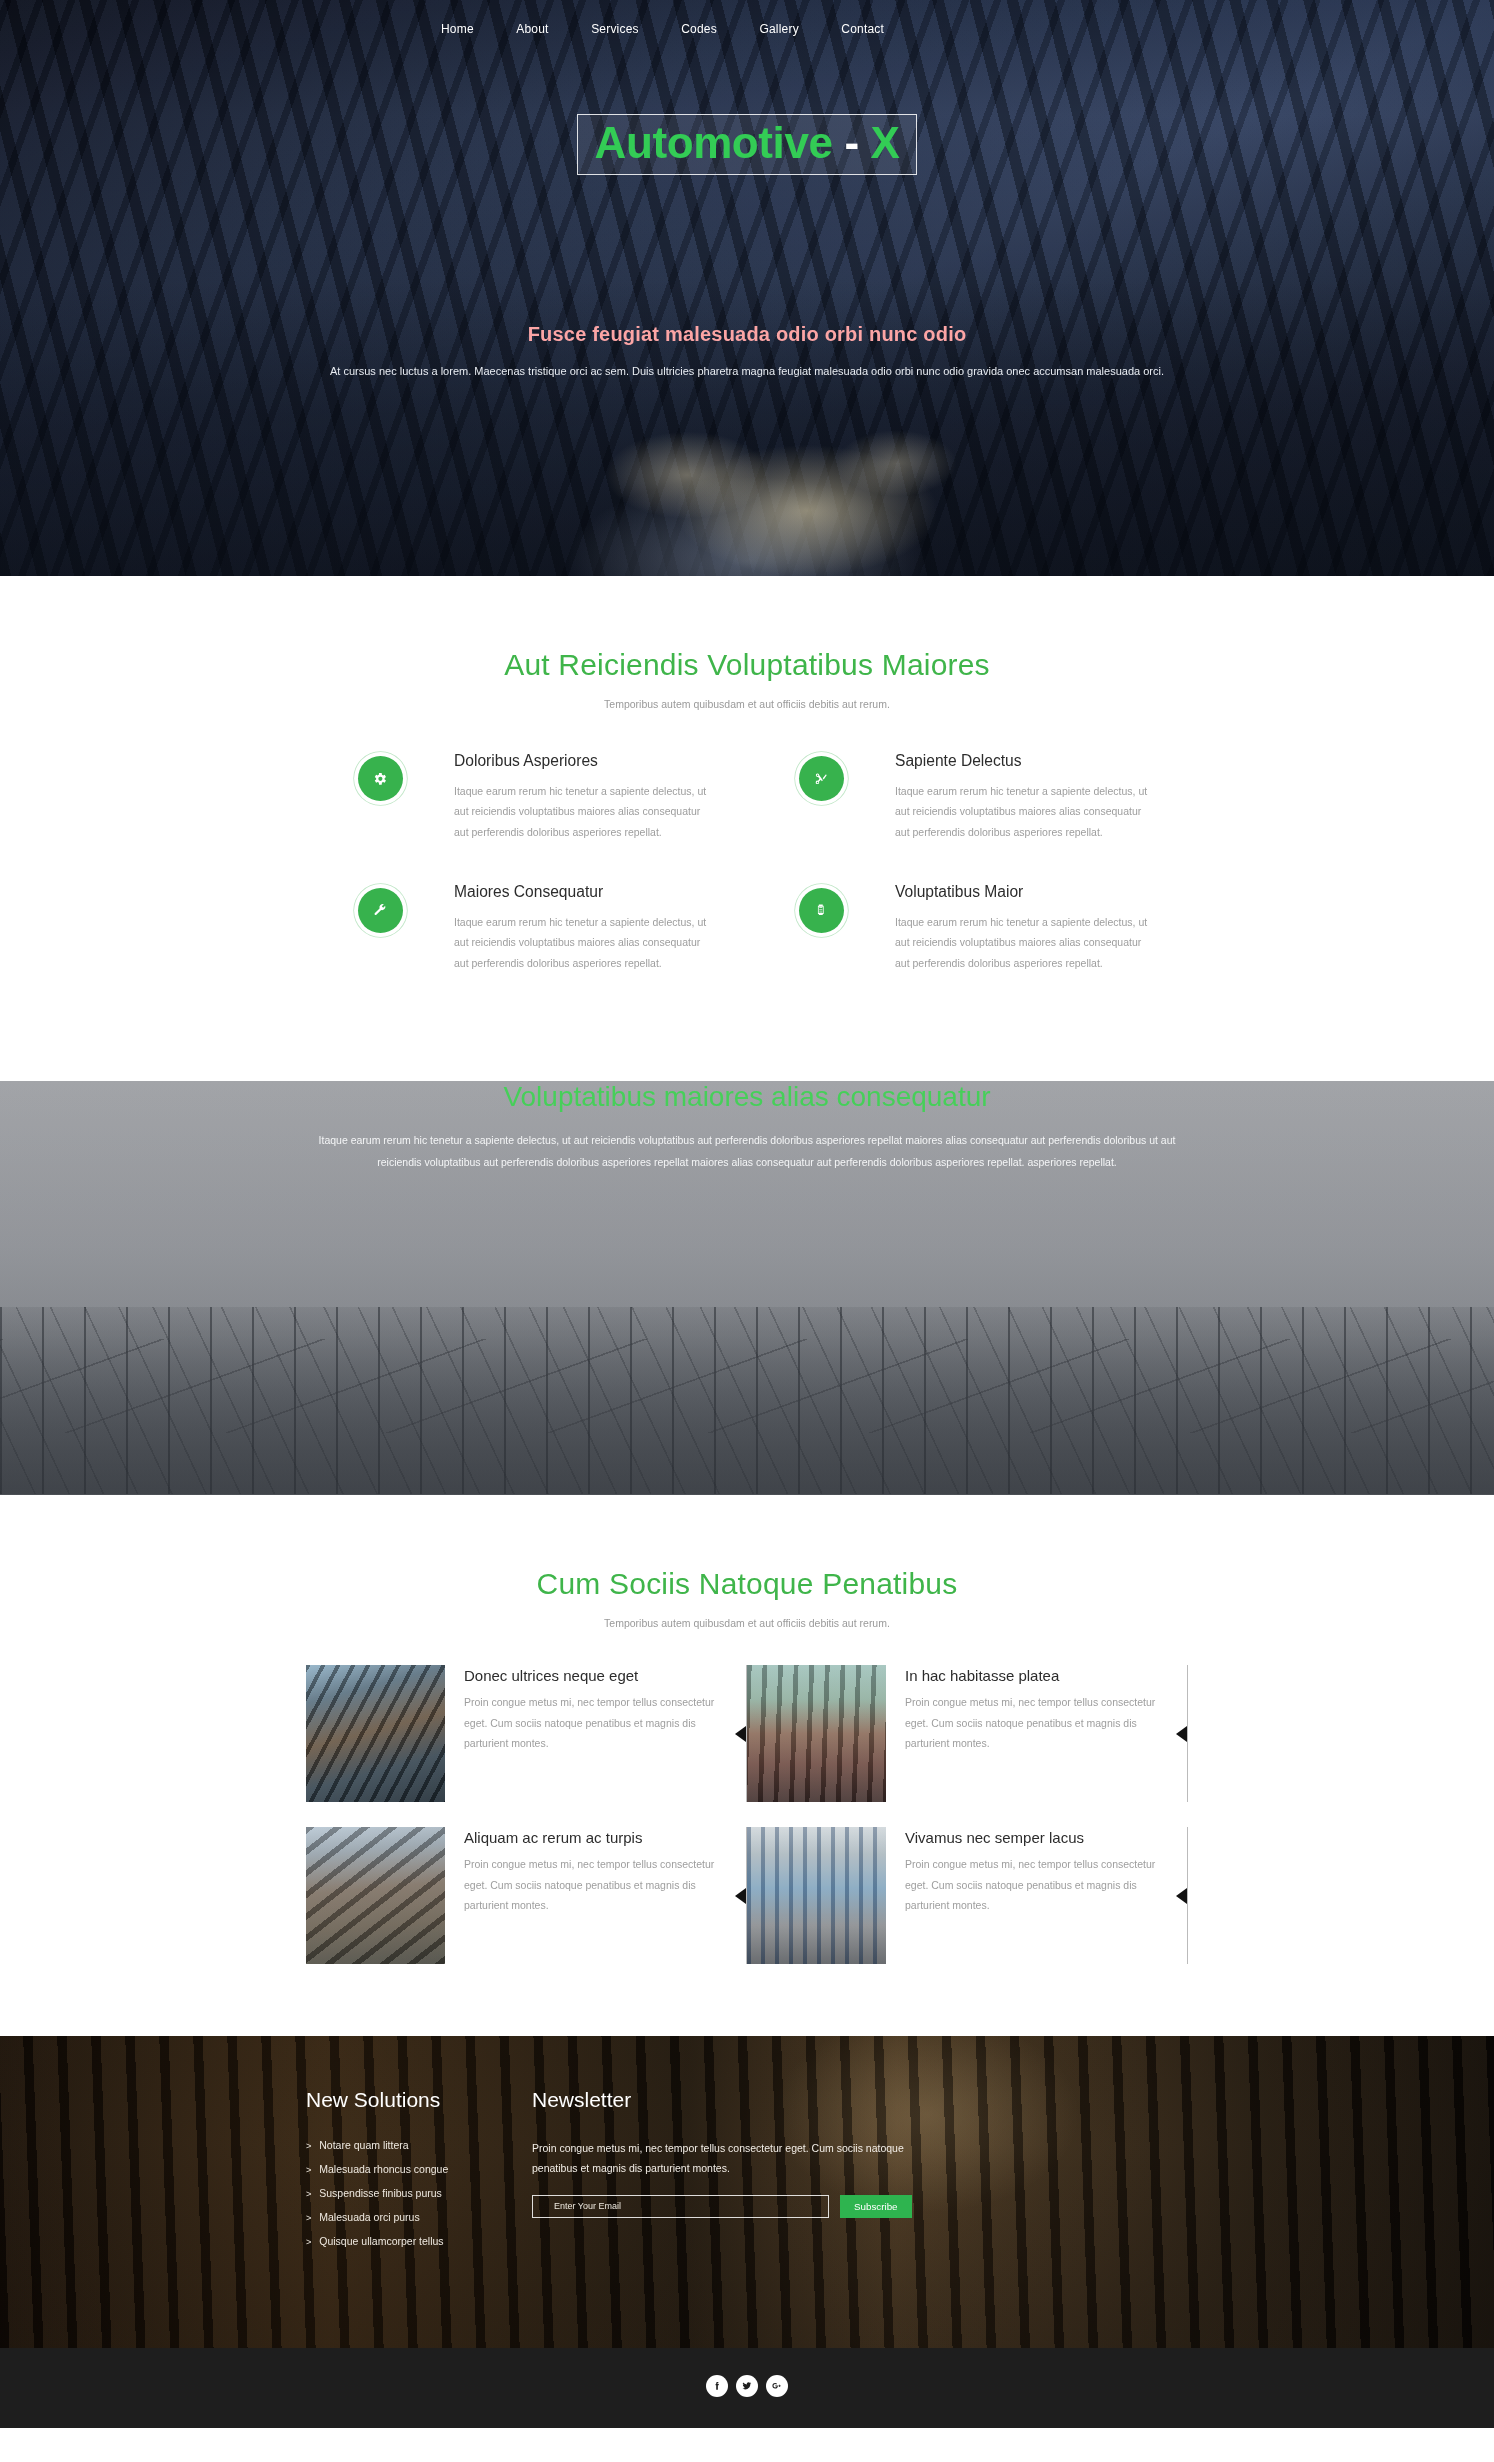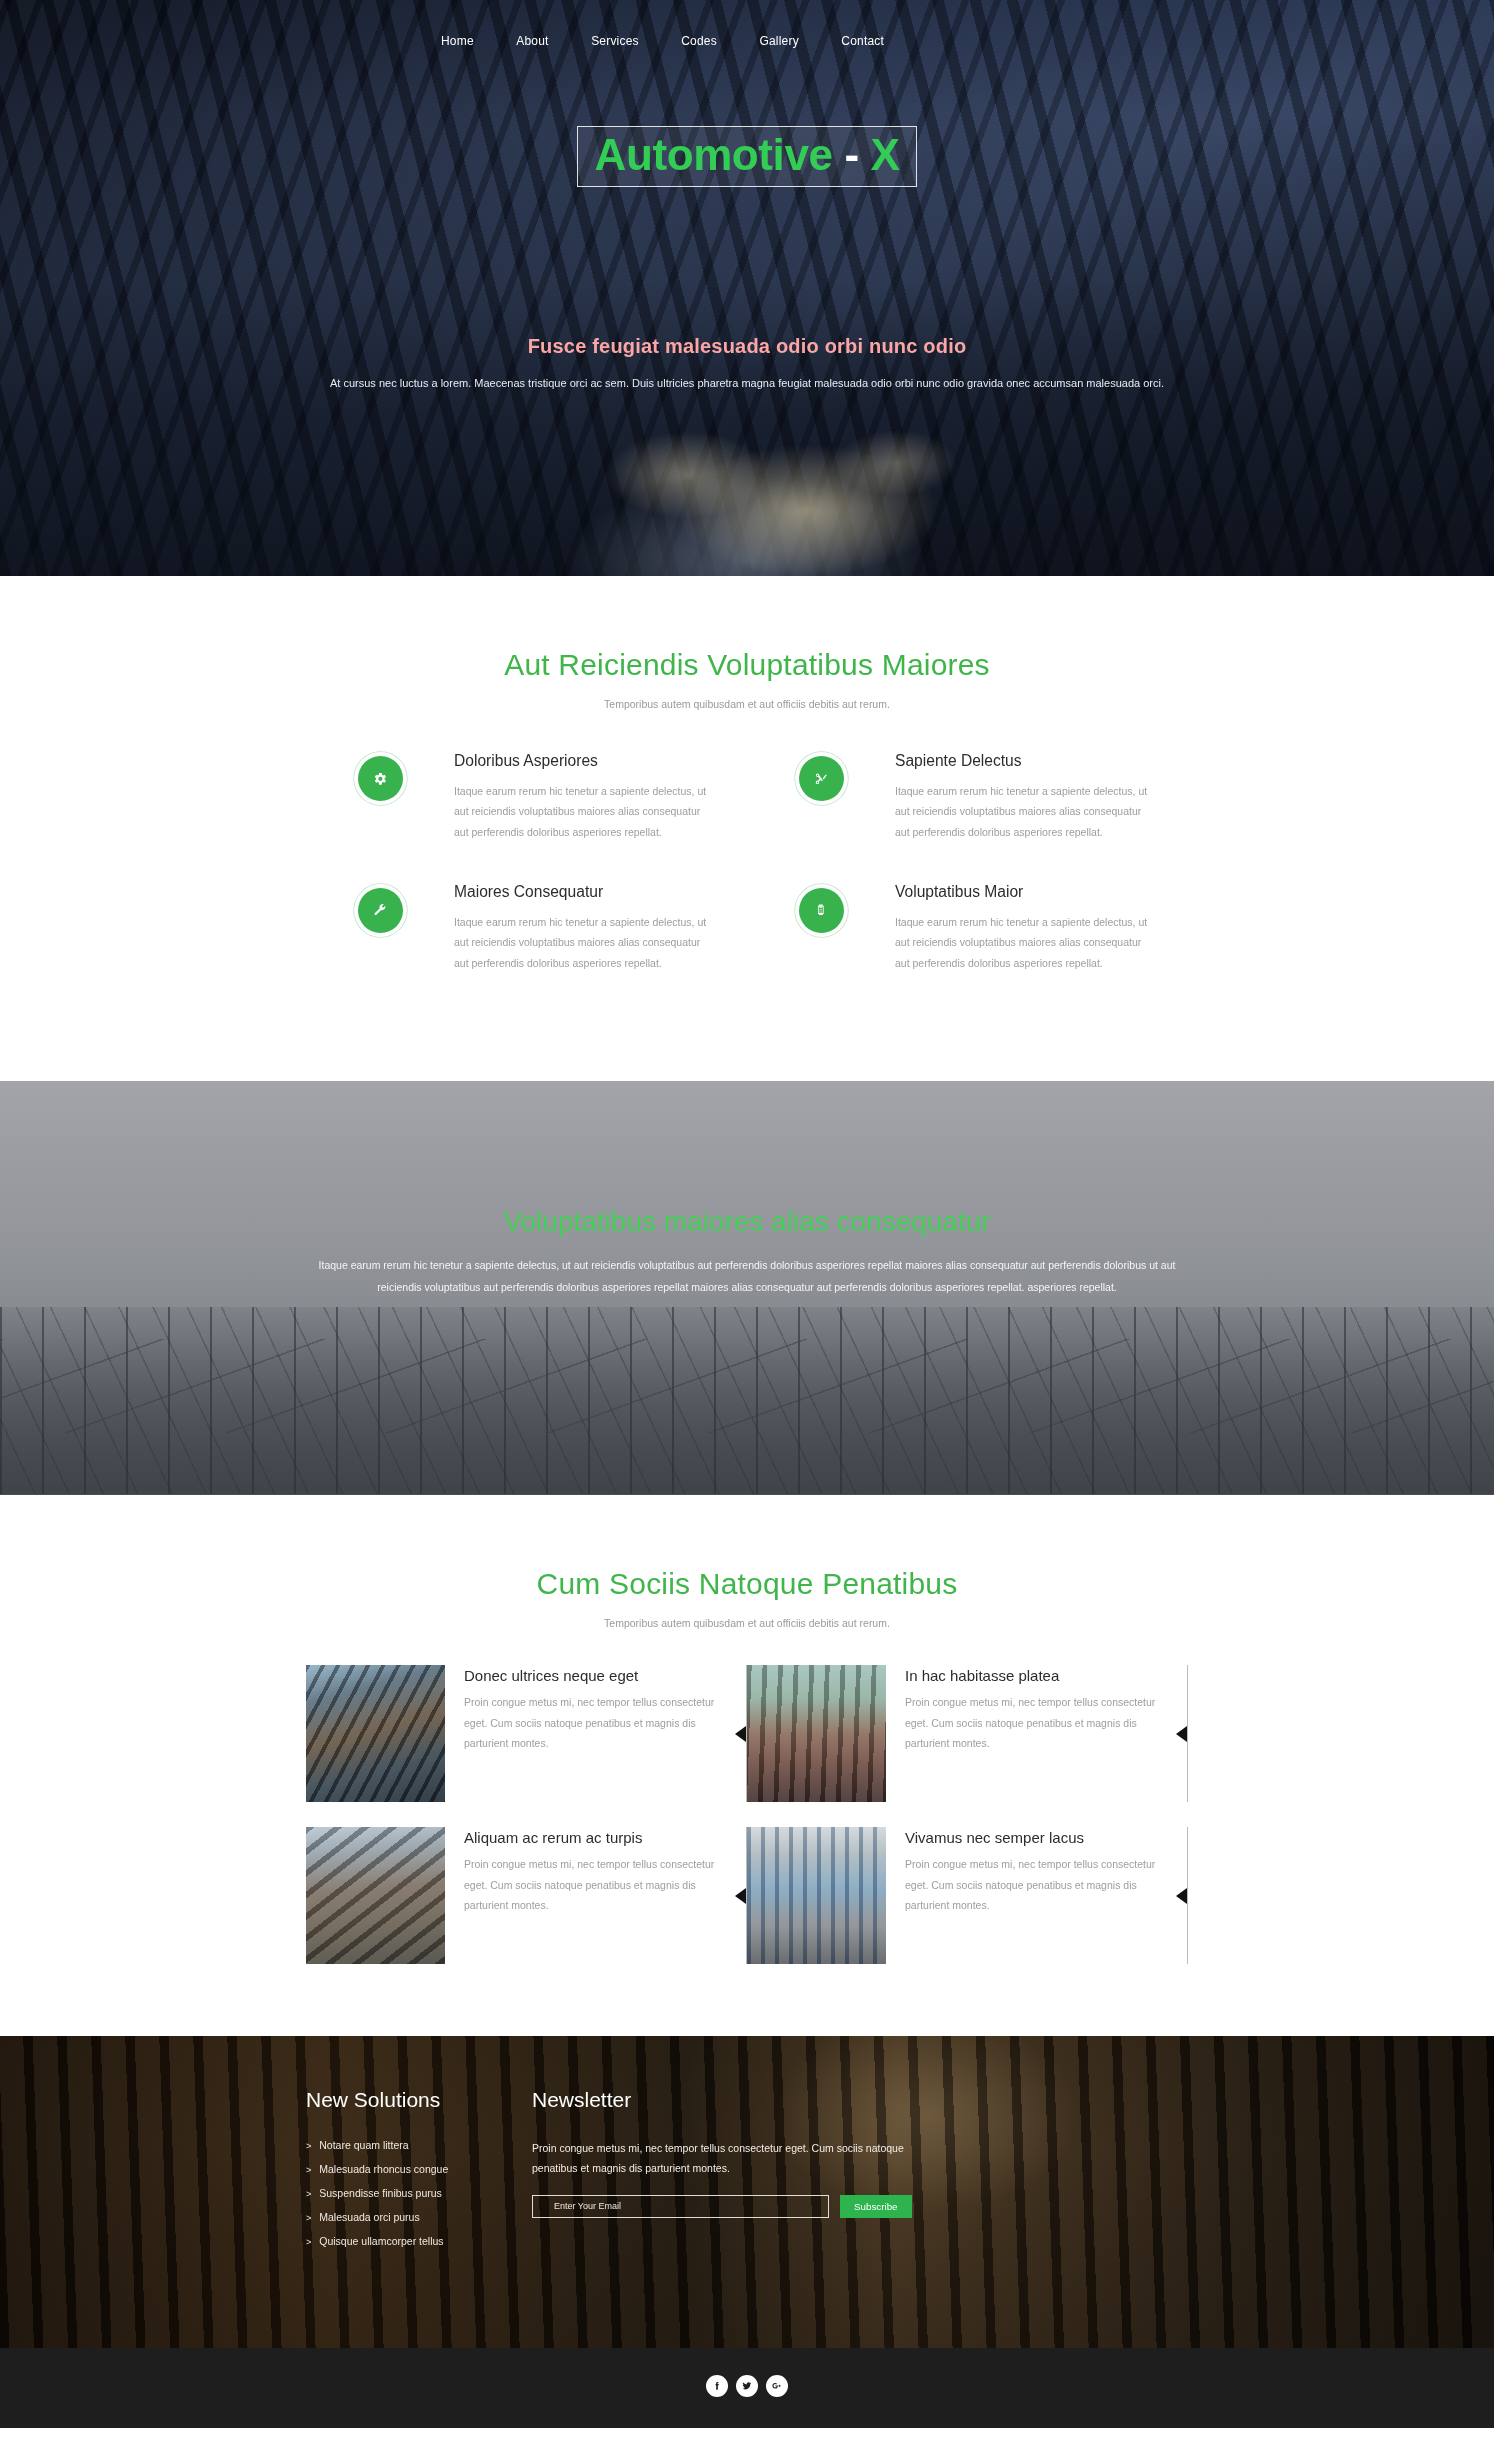--- a/index.html
+++ b/index.html
@@ -34,21 +34,21 @@
   }
   .hero-bg::after{
     content:""; position:absolute; left:0; right:0; bottom:0; height:297px;
     background:
       radial-gradient(ellipse 187px 94px at 54% 78%, rgba(255,238,190,0.5), transparent 70%),
       radial-gradient(ellipse 117px 62px at 46% 66%, rgba(255,240,200,0.40), transparent 70%),
       radial-gradient(ellipse 86px 47px at 60% 62%, rgba(255,240,200,0.32), transparent 70%),
       radial-gradient(ellipse 250px 117px at 50% 95%, rgba(200,215,240,0.35), transparent 72%),
       linear-gradient(to bottom, transparent, rgba(8,12,20,0.55));
   }
-  .hero-inner { position: relative; z-index: 3; margin-top: 12px; }
+  .hero-inner { position: relative; z-index: 3; }
 
   
   .nav {
     padding-top: 14px;
     max-width: 765px;
     margin: 0 auto 0 441px;
     line-height: 31px;
   }
   .nav a {
     display: inline-block;
@@ -168,21 +168,20 @@
       linear-gradient(to bottom, rgba(90,94,100,0.2), rgba(60,64,70,0.75));
   }
   .parallax-bg::after{
     content:""; position:absolute; left:0; right:0; top:258px; height:94px;
     background:
       repeating-linear-gradient(160deg, rgba(55,58,64,0.45) 0px, rgba(55,58,64,0.45) 1.6px, transparent 1.6px, transparent 55px);
   }
   .parallax-inner {
     position: relative; z-index: 3;
     text-align: center;
-    padding-top: 125px;
   }
   .parallax-title {
     color: #3ad64f;
     font-size: 28px;
     font-weight: normal;
     opacity: .88;
   }
   .parallax-text {
     color: #f4f5f6;
     font-size: 10.5px;

